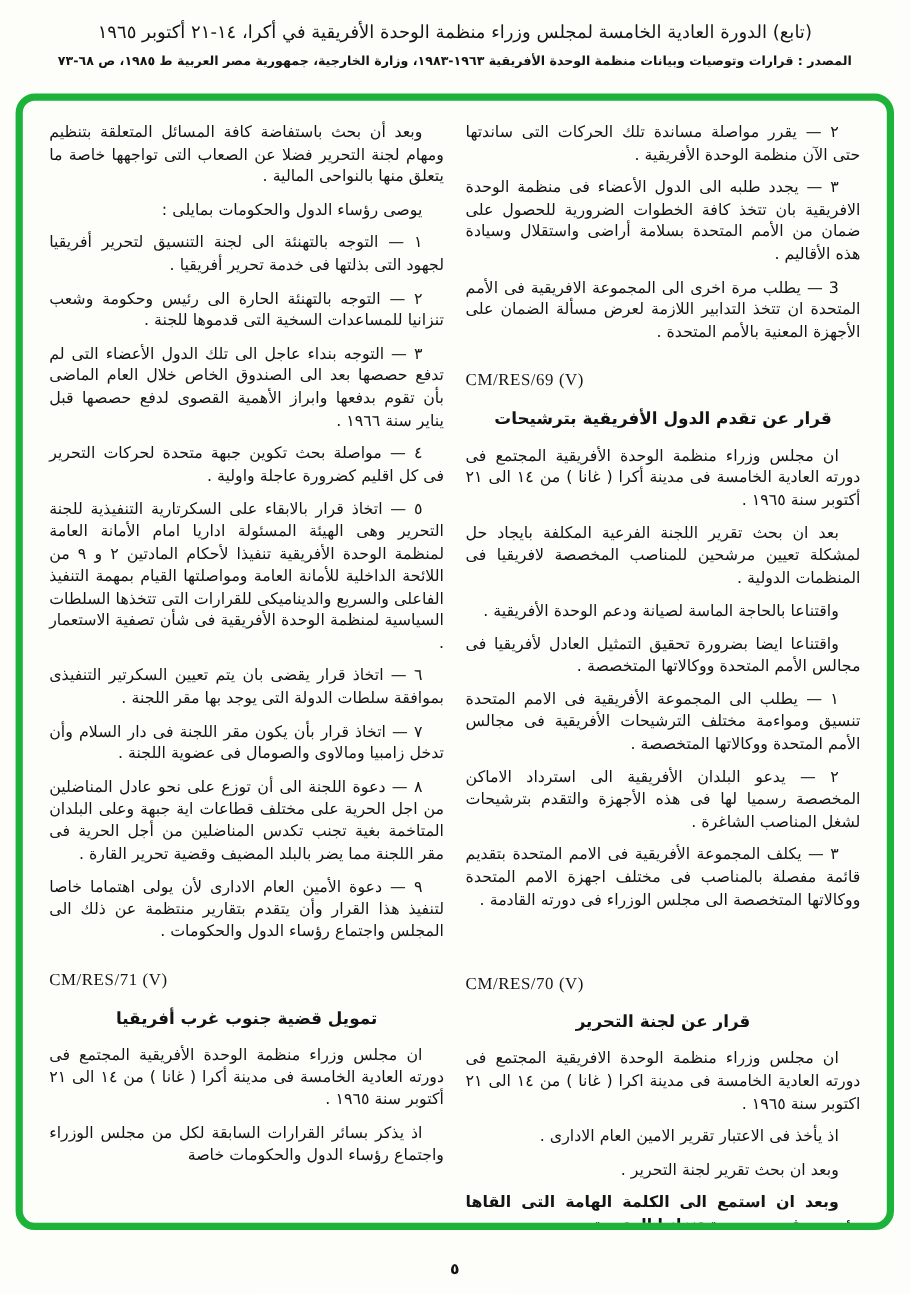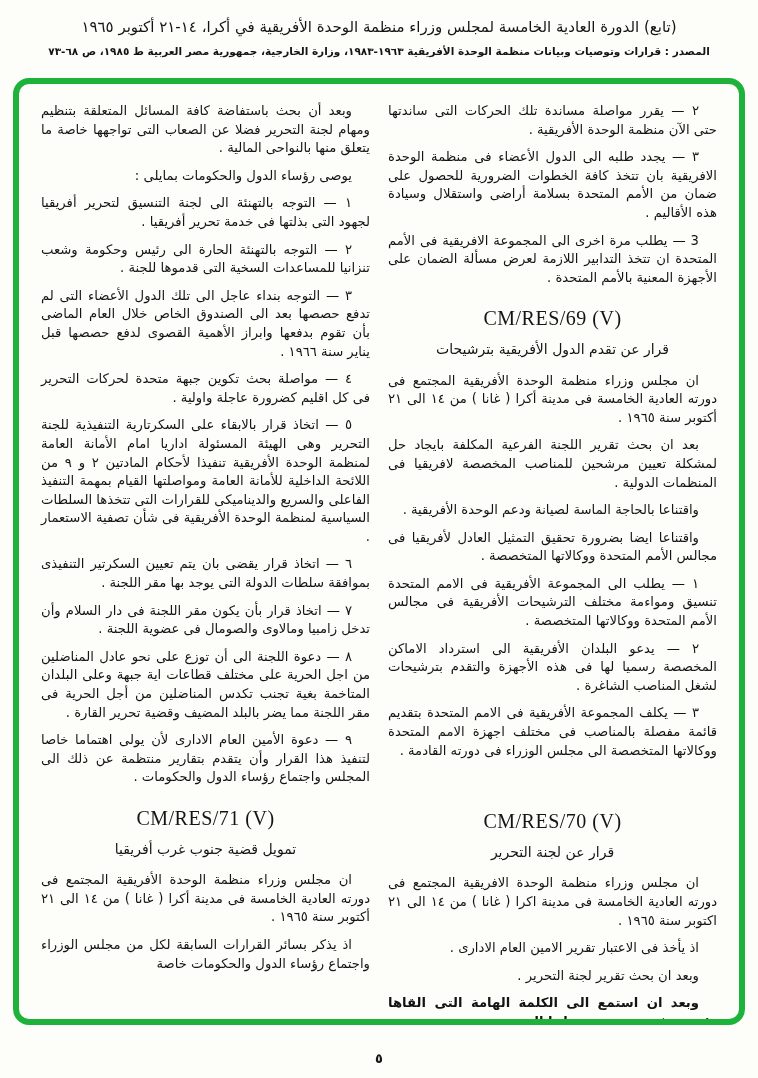--- a/index.html
+++ b/index.html
@@ -57,30 +57,30 @@
   .blk {
     font-size: 13.2px;
     line-height: 18.6px;
     margin: 0 0 9px 0;
     text-align: justify;
   }
   .paragraph { text-indent: 18px; }
   .bold { font-weight: bold; }
   .resolution-ref {
     direction: ltr;
-    text-align: center;
+    text-align: left;
     font-family: "Liberation Serif", serif;
-    font-size: 20px;
+    font-size: 14px;
     letter-spacing: 0.5px;
     margin: 22px 0 12px 0;
     text-indent: 0;
   }
   .sp-lg { margin-top: 52px; }
   .resolution-title {
-    font-weight: normal;
+    font-weight: bold;
     text-align: center;
     font-size: 14px;
     margin: 2px 0 13px 0;
     text-indent: 0;
   }
   .page-number {
     position: absolute;
     left: 0;
     bottom: 12px;
     width: 100%;

